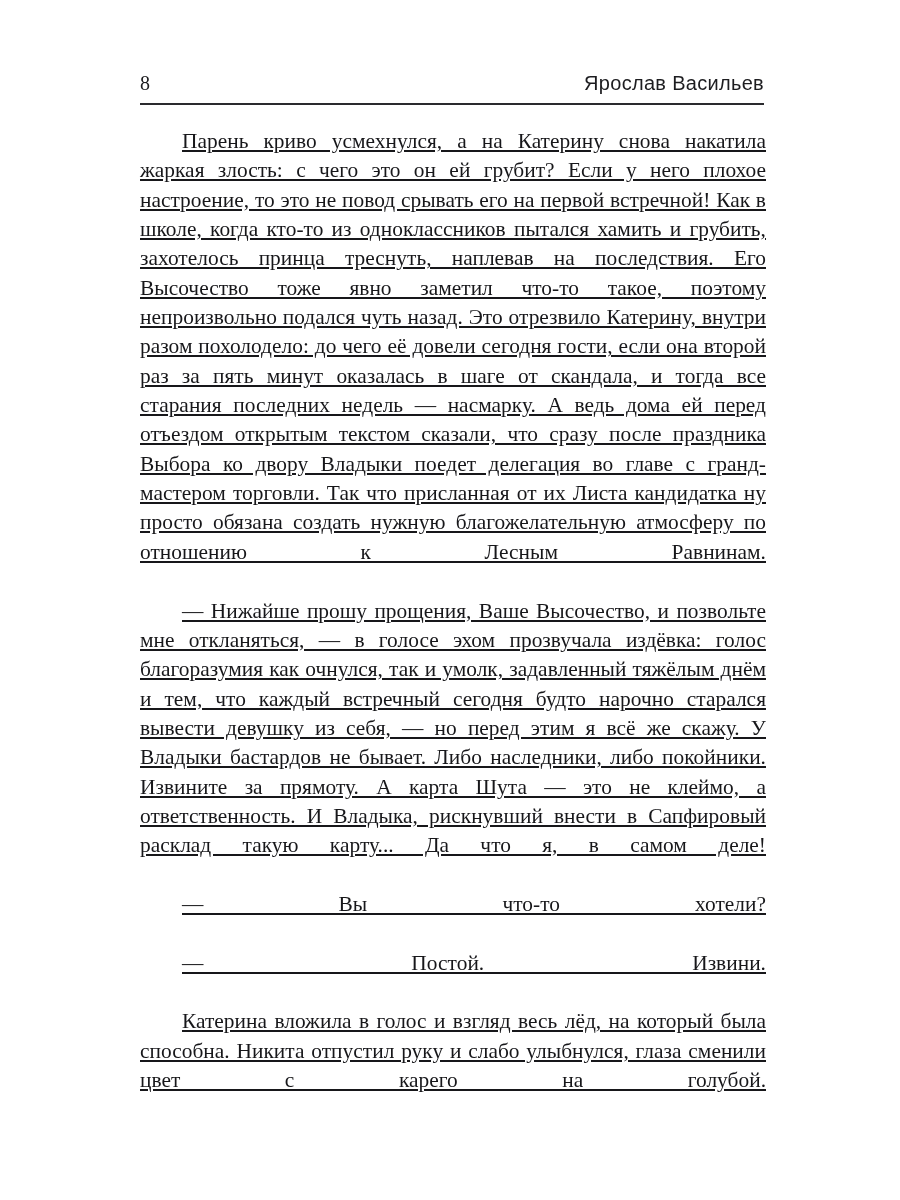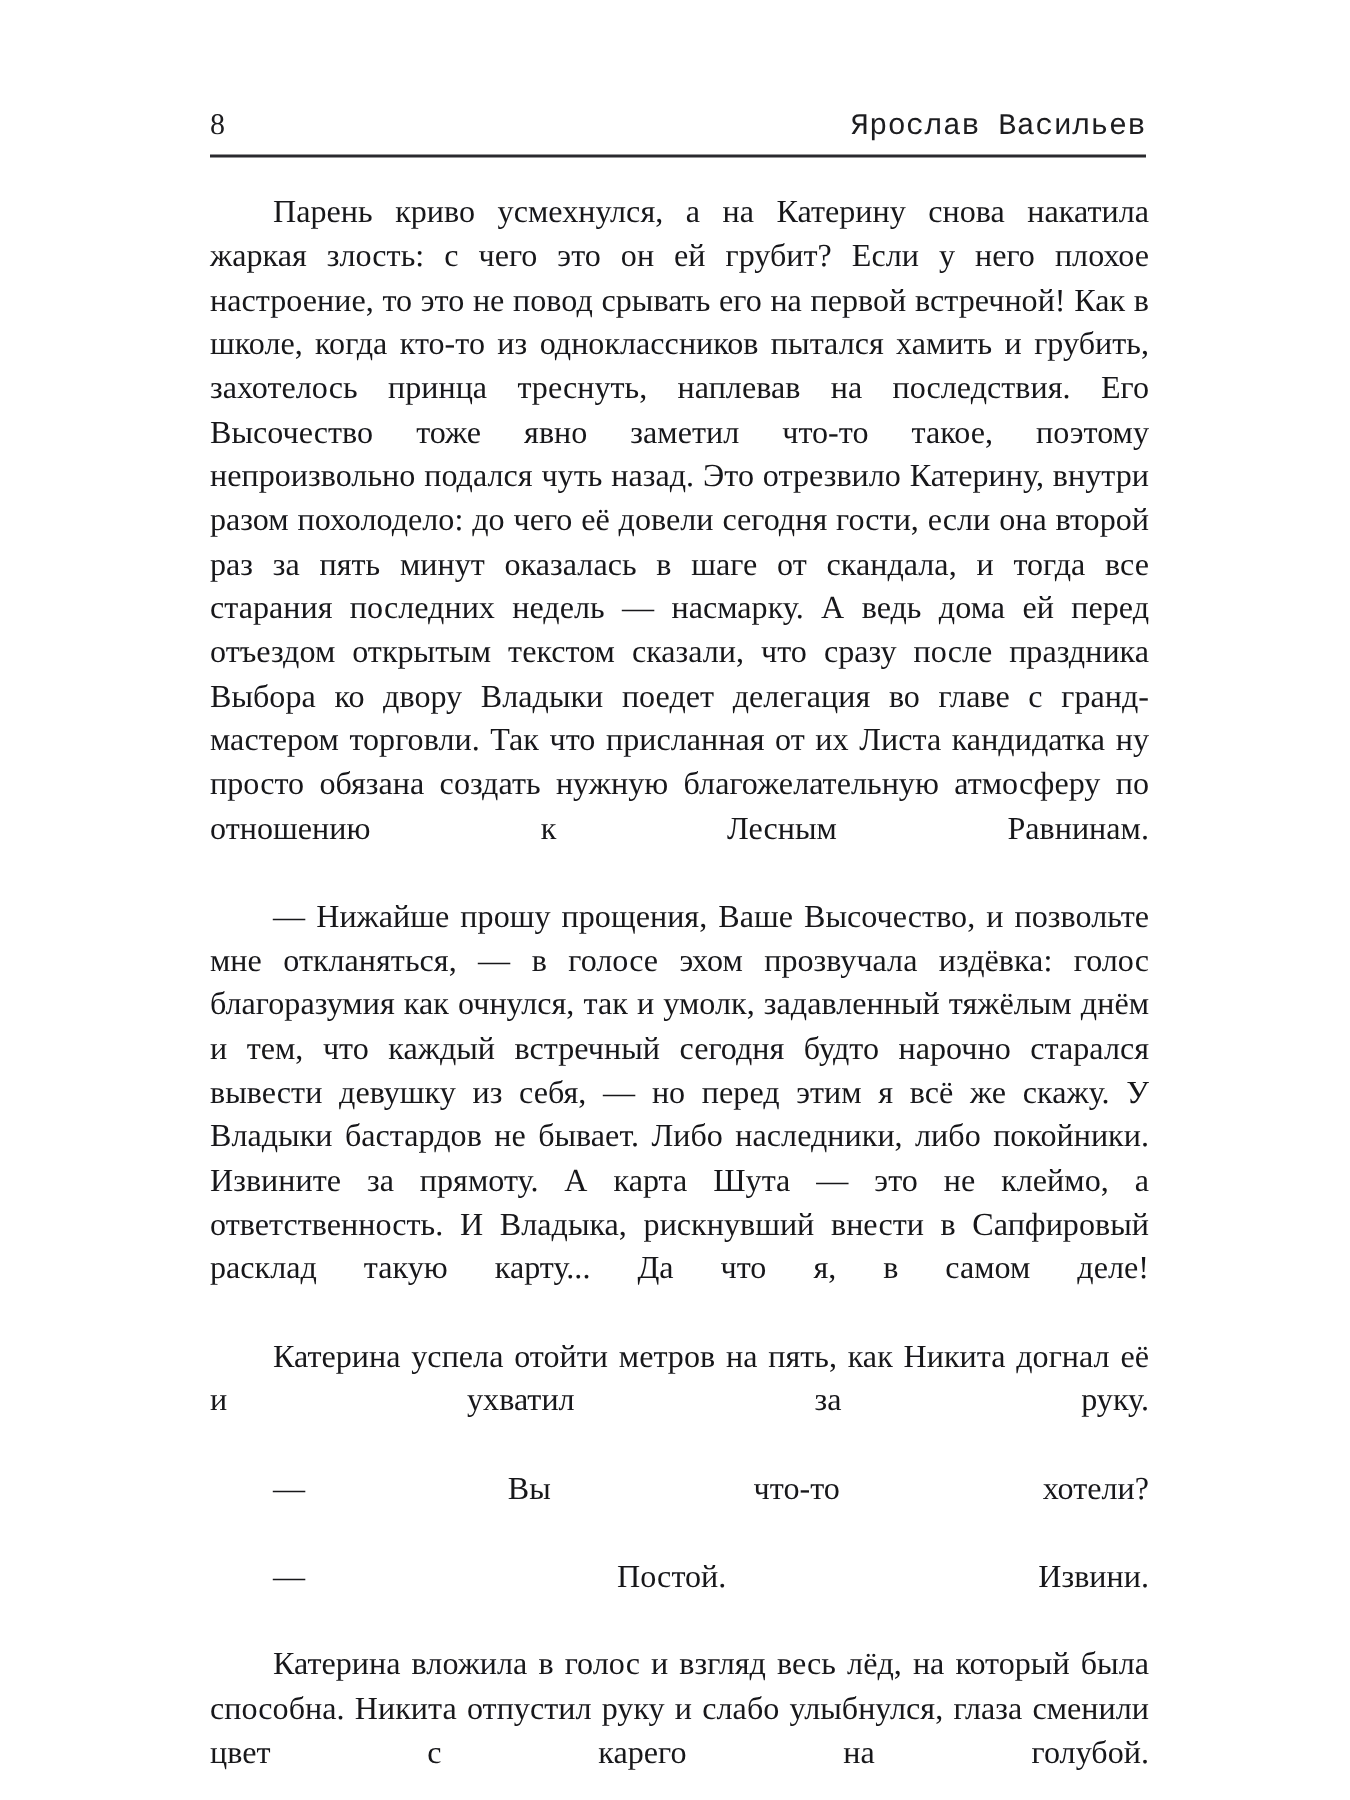--- a/index.html
+++ b/index.html
@@ -27,21 +27,21 @@
     font-size: 20px;
     color: #1d1d20;
     letter-spacing: 0.2px;
   }
   .folio {
     font-family: "Liberation Serif", "DejaVu Serif", serif;
     font-size: 20px;
     color: #1d1d20;
   }
   .head-author {
-    font-family: Liberation Mono, monospace;
+    font-family: Liberation Sans, sans-serif;
     font-size: 20px;
     color: #1d1d20;
     letter-spacing: 0.3px;
     margin-left: 36px;
   }
   .head-rule {
     position: absolute;
     left: 140px;
     top: 103px;
     width: 624px;
@@ -60,20 +60,21 @@
     text-align: justify;
     text-justify: inter-word;
     -webkit-hyphens: none;
     hyphens: none;
     letter-spacing: 0.02px;
     word-spacing: 0.1px;
   }
   .body-text p {
     margin: 0;
     text-indent: 42px;
+    text-decoration: underline;
   }
   
   .body-text p::after {
     content: "";
     display: inline-block;
     width: 100%;
   }
 </style>
 </head>
 <body>
@@ -83,20 +84,19 @@
   <div class="running-head">
     <span class="folio">8</span>
     <span class="head-author">Ярослав Васильев</span>
   </div>
 
   <div class="head-rule"></div>
 
   <div class="body-text">
     <p>Парень криво усмехнулся, а на Катерину снова накатила жаркая злость: с чего это он ей грубит? Если у него плохое настроение, то это не повод срывать его на первой встречной! Как в школе, когда кто-то из одноклассников пытался хамить и грубить, захотелось принца треснуть, наплевав на последствия. Его Высочество тоже явно заметил что-то такое, поэтому непроизвольно подался чуть назад. Это отрезвило Катерину, внутри разом похолодело: до чего её довели сегодня гости, если она второй раз за пять минут оказалась в шаге от скандала, и тогда все старания последних недель — насмарку. А ведь дома ей перед отъездом открытым текстом сказали, что сразу после праздника Выбора ко двору Владыки поедет делегация во главе с гранд-мастером торговли. Так что присланная от их Листа кандидатка ну просто обязана создать нужную благожелательную атмосферу по отношению к Лесным Равнинам.</p>
     <p>— Нижайше прошу прощения, Ваше Высочество, и позвольте мне откланяться, — в голосе эхом прозвучала издёвка: голос благоразумия как очнулся, так и умолк, задавленный тяжёлым днём и тем, что каждый встречный сегодня будто нарочно старался вывести девушку из себя, — но перед этим я всё же скажу. У Владыки бастардов не бывает. Либо наследники, либо покойники. Извините за прямоту. А карта Шута — это не клеймо, а ответственность. И Владыка, рискнувший внести в Сапфировый расклад такую карту... Да что я, в самом деле!</p>
-    <p>Катерина успела отойти метров на пять, как Никита догнал её и ухватил за руку.</p>
     <p>— Вы что-то хотели?</p>
     <p>— Постой. Извини.</p>
     <p>Катерина вложила в голос и взгляд весь лёд, на который была способна. Никита отпустил руку и слабо улыбнулся, глаза сменили цвет с карего на голубой.</p>
 
   </div>
 
 </div>
 
 </body></html>

